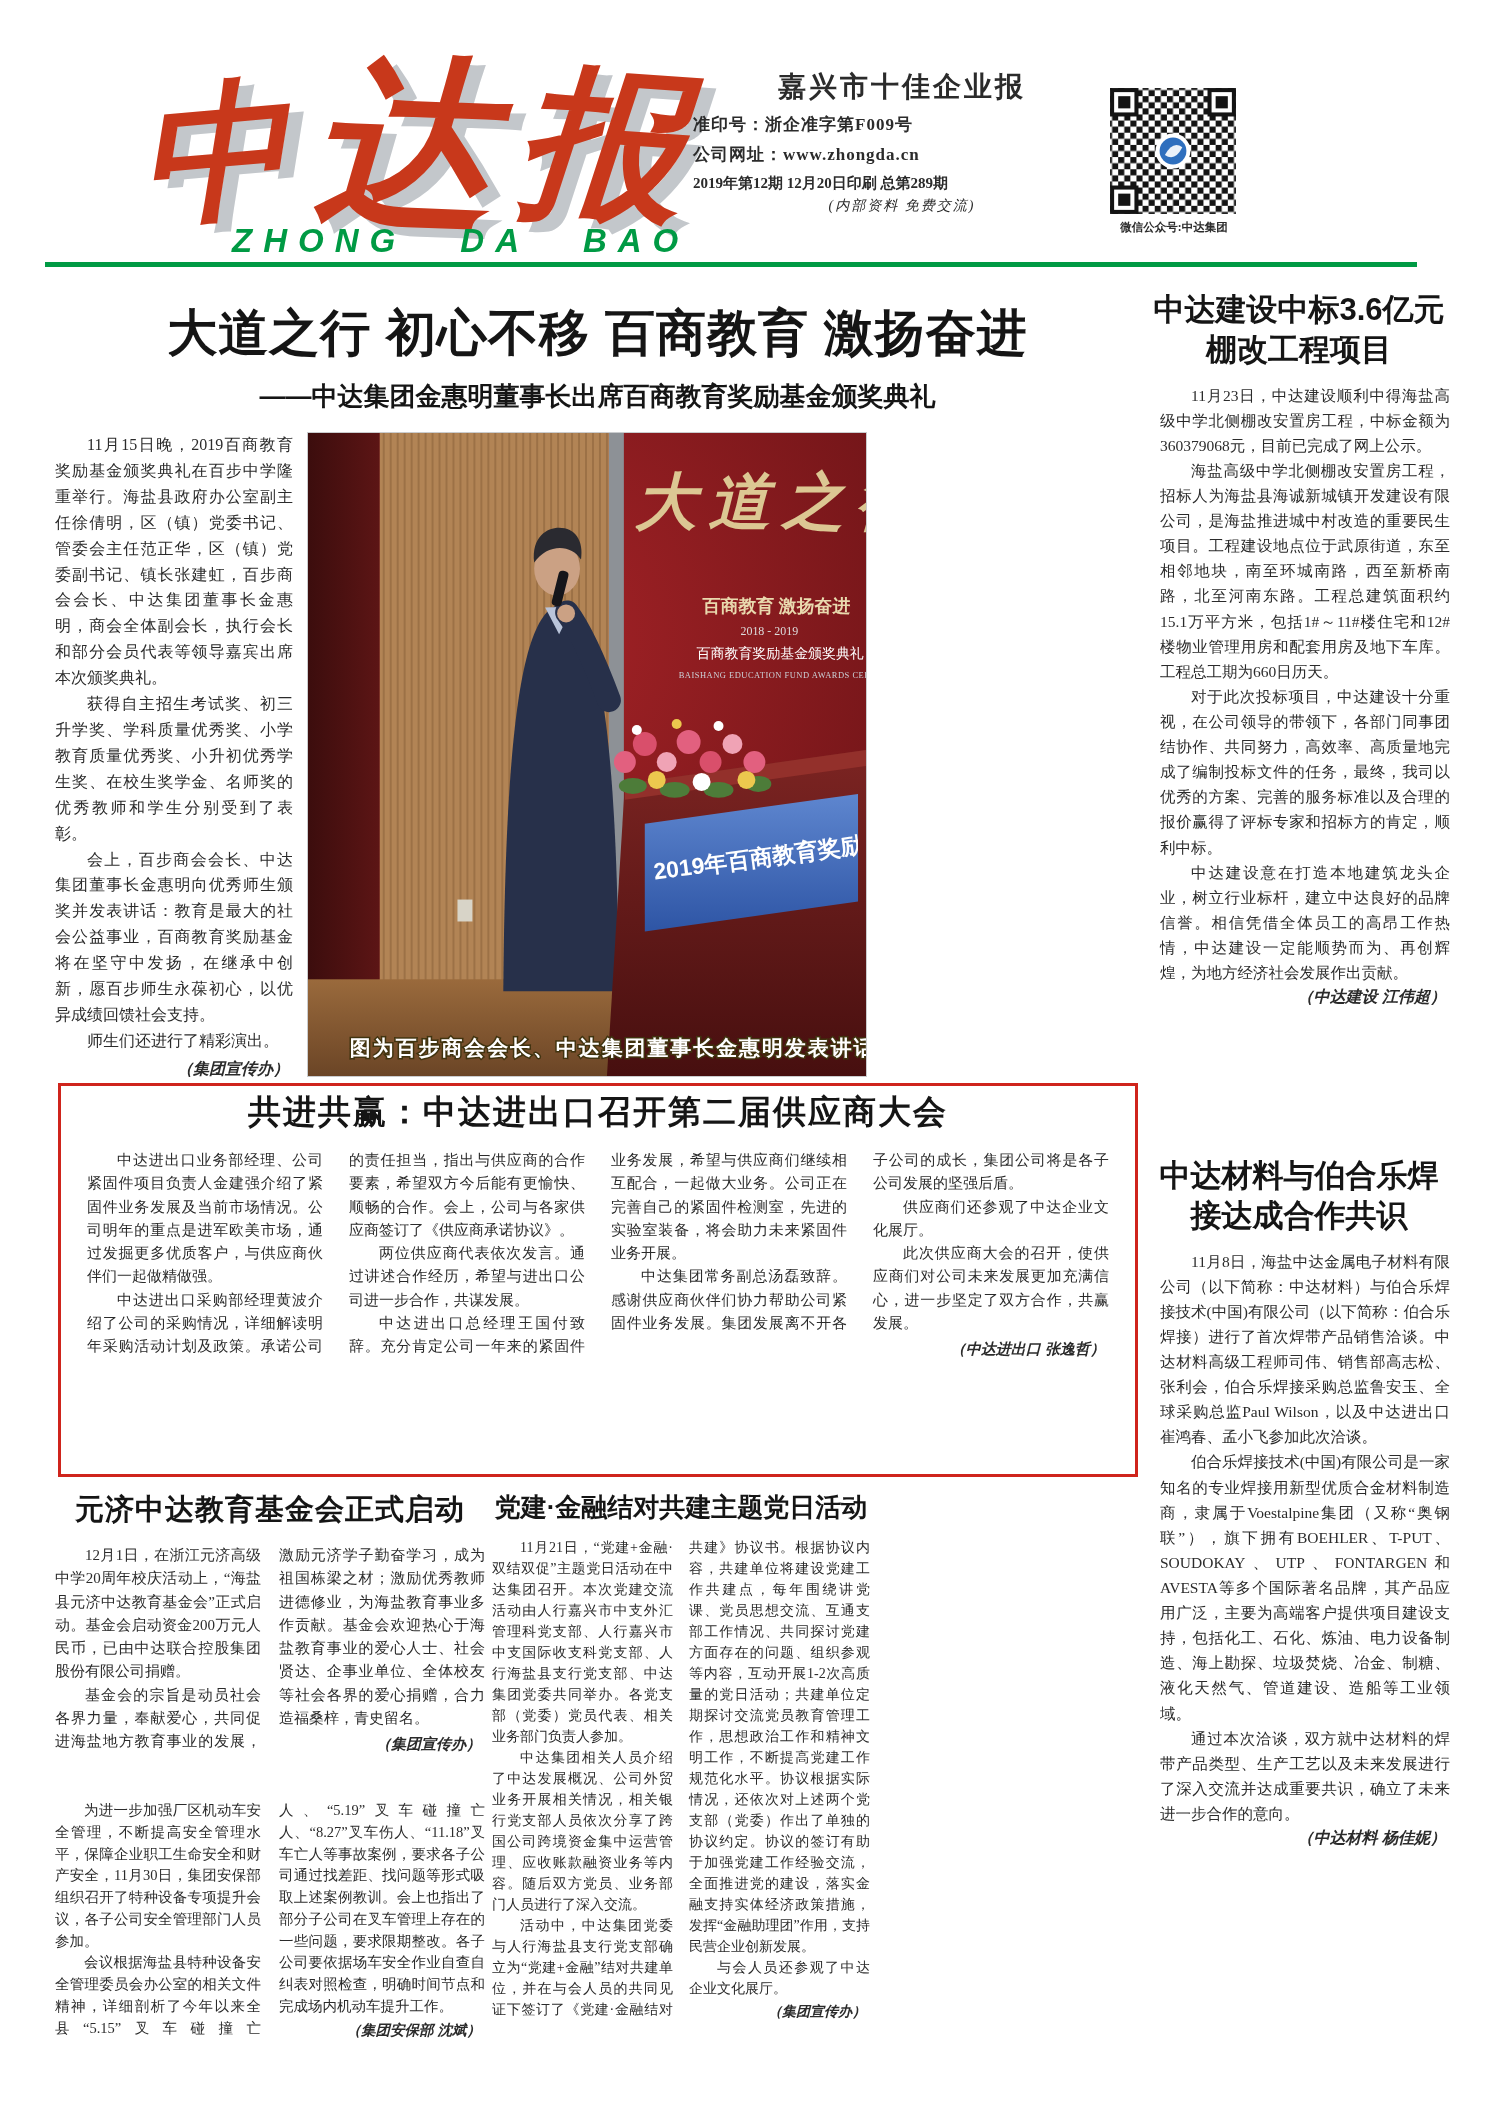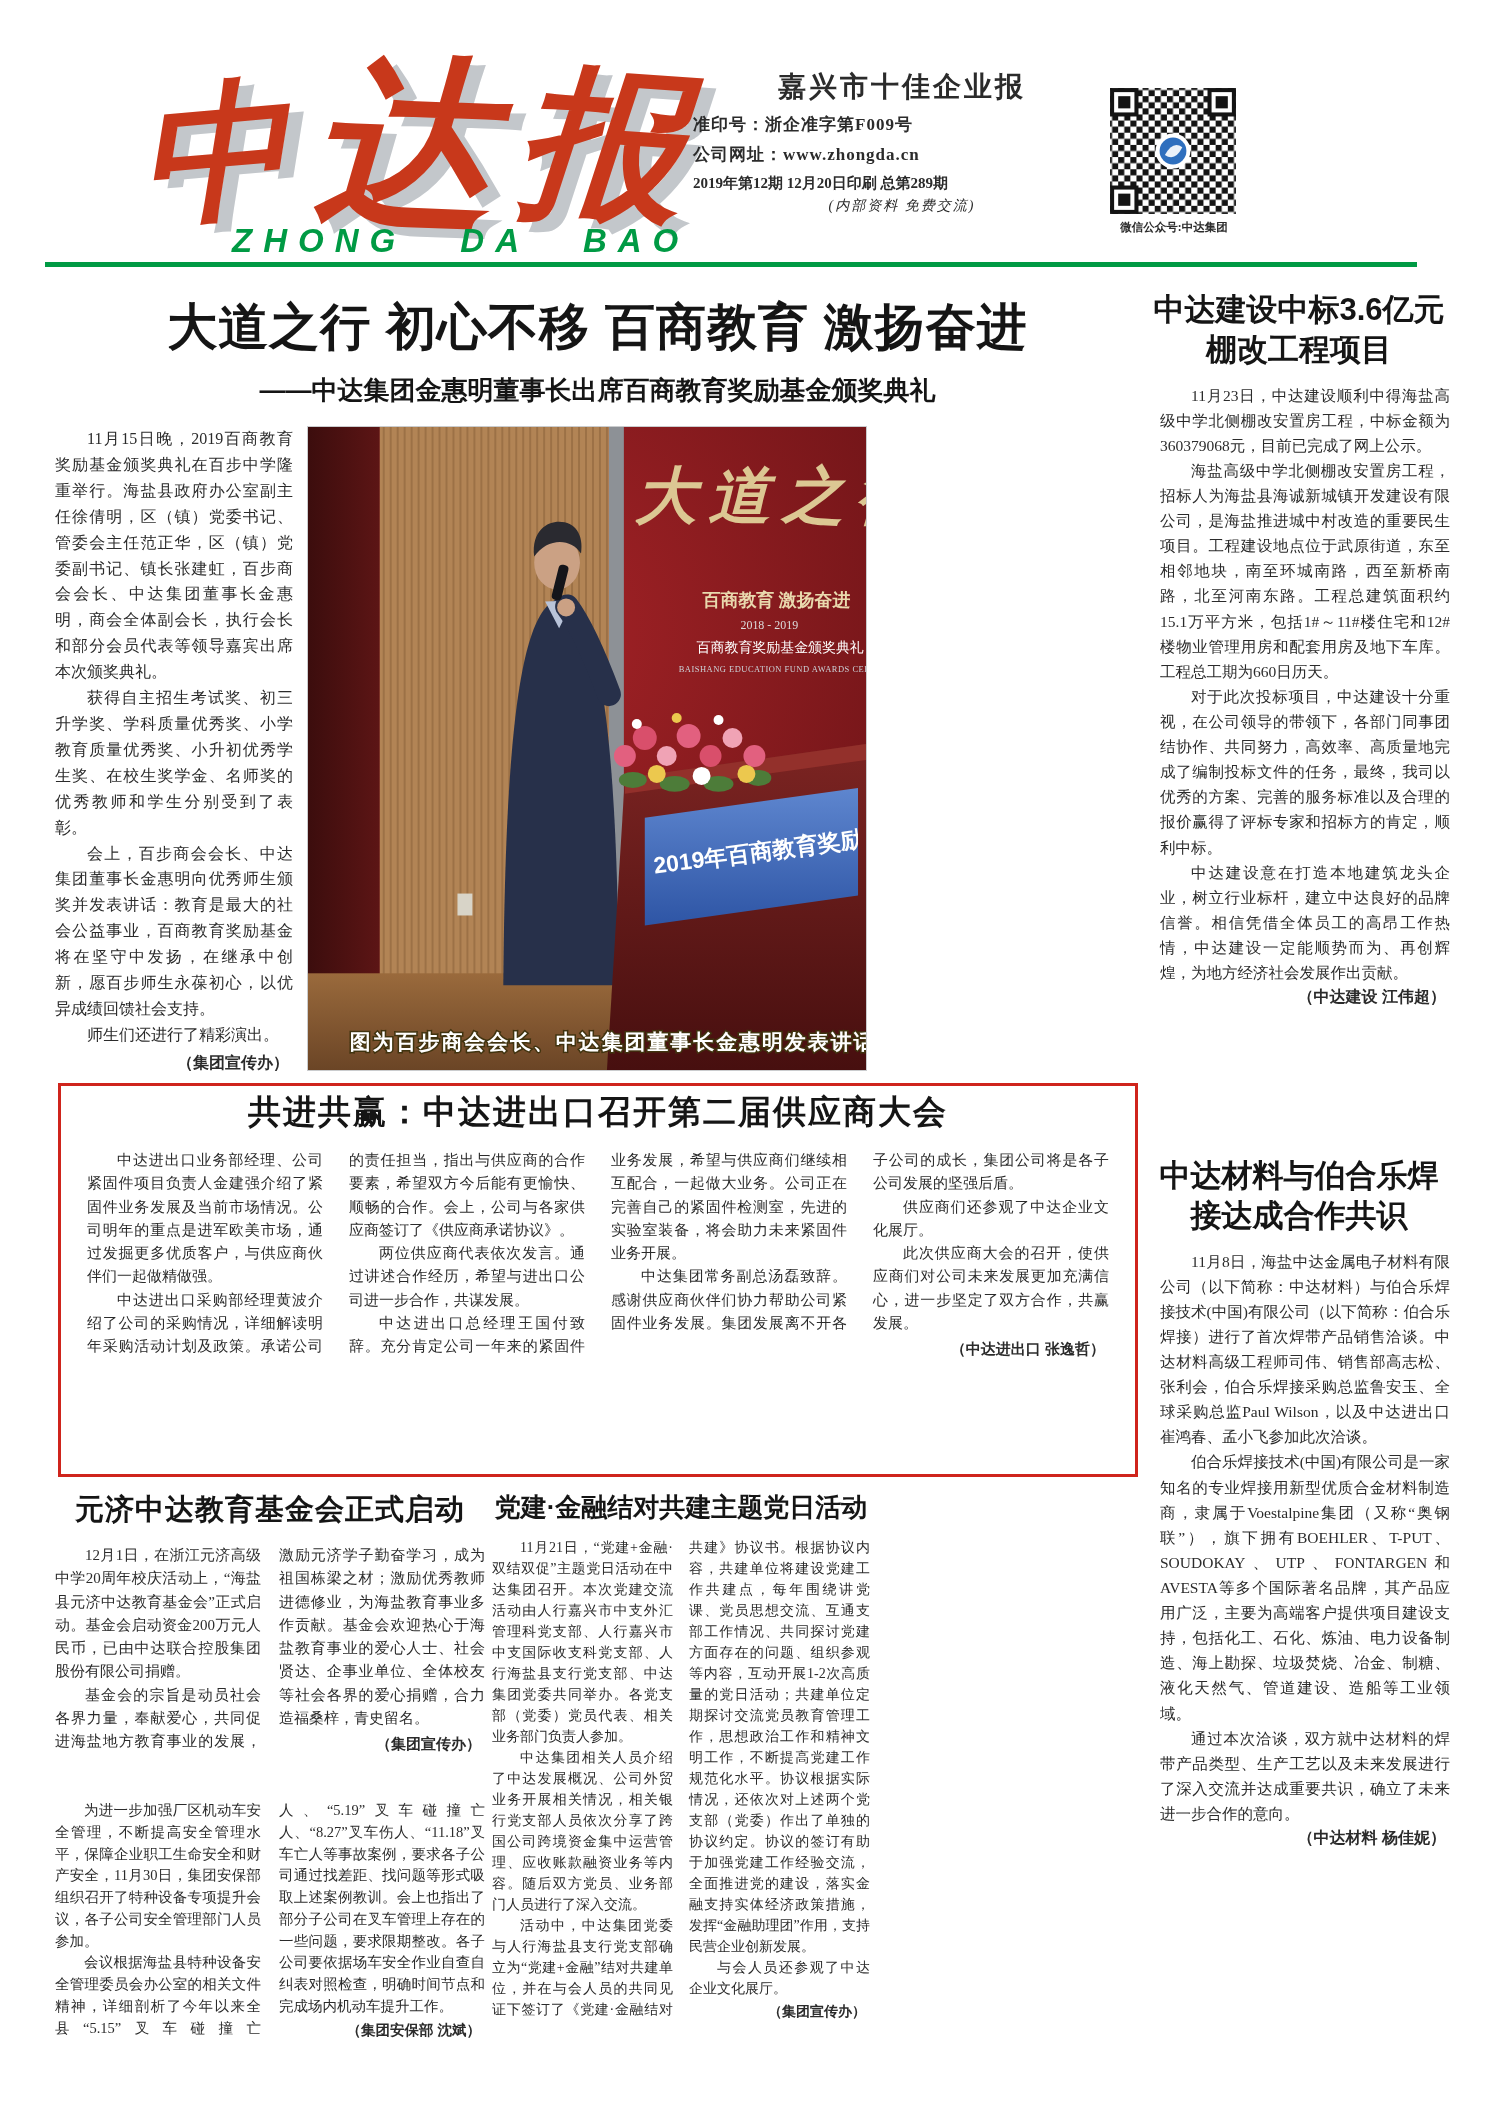--- a/index.html
+++ b/index.html
@@ -21,23 +21,23 @@
   .pub .issue{font-size:15px;font-weight:bold;margin-top:8px;white-space:nowrap;}
   .pub .note{font-size:14px;font-style:italic;text-align:center;margin-top:4px;letter-spacing:2px;}
   .qrwrap{position:absolute;left:1106px;top:84px;width:136px;text-align:center;}
   .qrwrap svg{width:134px;height:134px;display:block;}
   .qrcap{font-size:11.5px;font-weight:bold;margin-top:2px;white-space:nowrap;}
   .rule{position:absolute;left:45px;top:262px;width:1372px;height:5px;background:#009a44;}
   
   h1,h2,h3{margin:0;font-family:"Liberation Sans","DejaVu Sans",sans-serif;color:#151515;}
   .para{text-indent:2em;text-align:justify;margin:0;}
   .byline{text-align:right;font-weight:bold;font-family:"Liberation Sans","DejaVu Sans",sans-serif;
-          padding-right:4px;margin-top:2px;}
-  
-  .lead{position:absolute;left:55px;top:294px;width:1085px;}
+          padding-right:4px;margin-top:2px;font-style:italic;}
+  
+  .lead{position:absolute;left:55px;top:300px;width:1085px;}
   .lead h1{font-size:50px;text-align:center;letter-spacing:1px;font-weight:bold;}
   .lead h2{font-size:26px;text-align:center;margin-top:12px;font-weight:bold;}
   .lead-flex{display:flex;gap:14px;margin-top:18px;width:812px;}
   .lead-col{width:238px;flex:none;font-size:16px;line-height:1.62;}
   .photo{width:560px;height:645px;flex:none;border:1px solid #caccce;box-sizing:border-box;}
   .photo svg{width:100%;height:100%;display:block;}
   
   .jianshe{position:absolute;left:1148px;top:290px;width:302px;}
   .jianshe h3,.cailiao h3{font-size:31px;line-height:1.3;text-align:center;font-weight:bold;}
   .jianshe .body,.cailiao .body{margin-top:12px;font-size:15.5px;line-height:1.62;margin-left:12px;}

